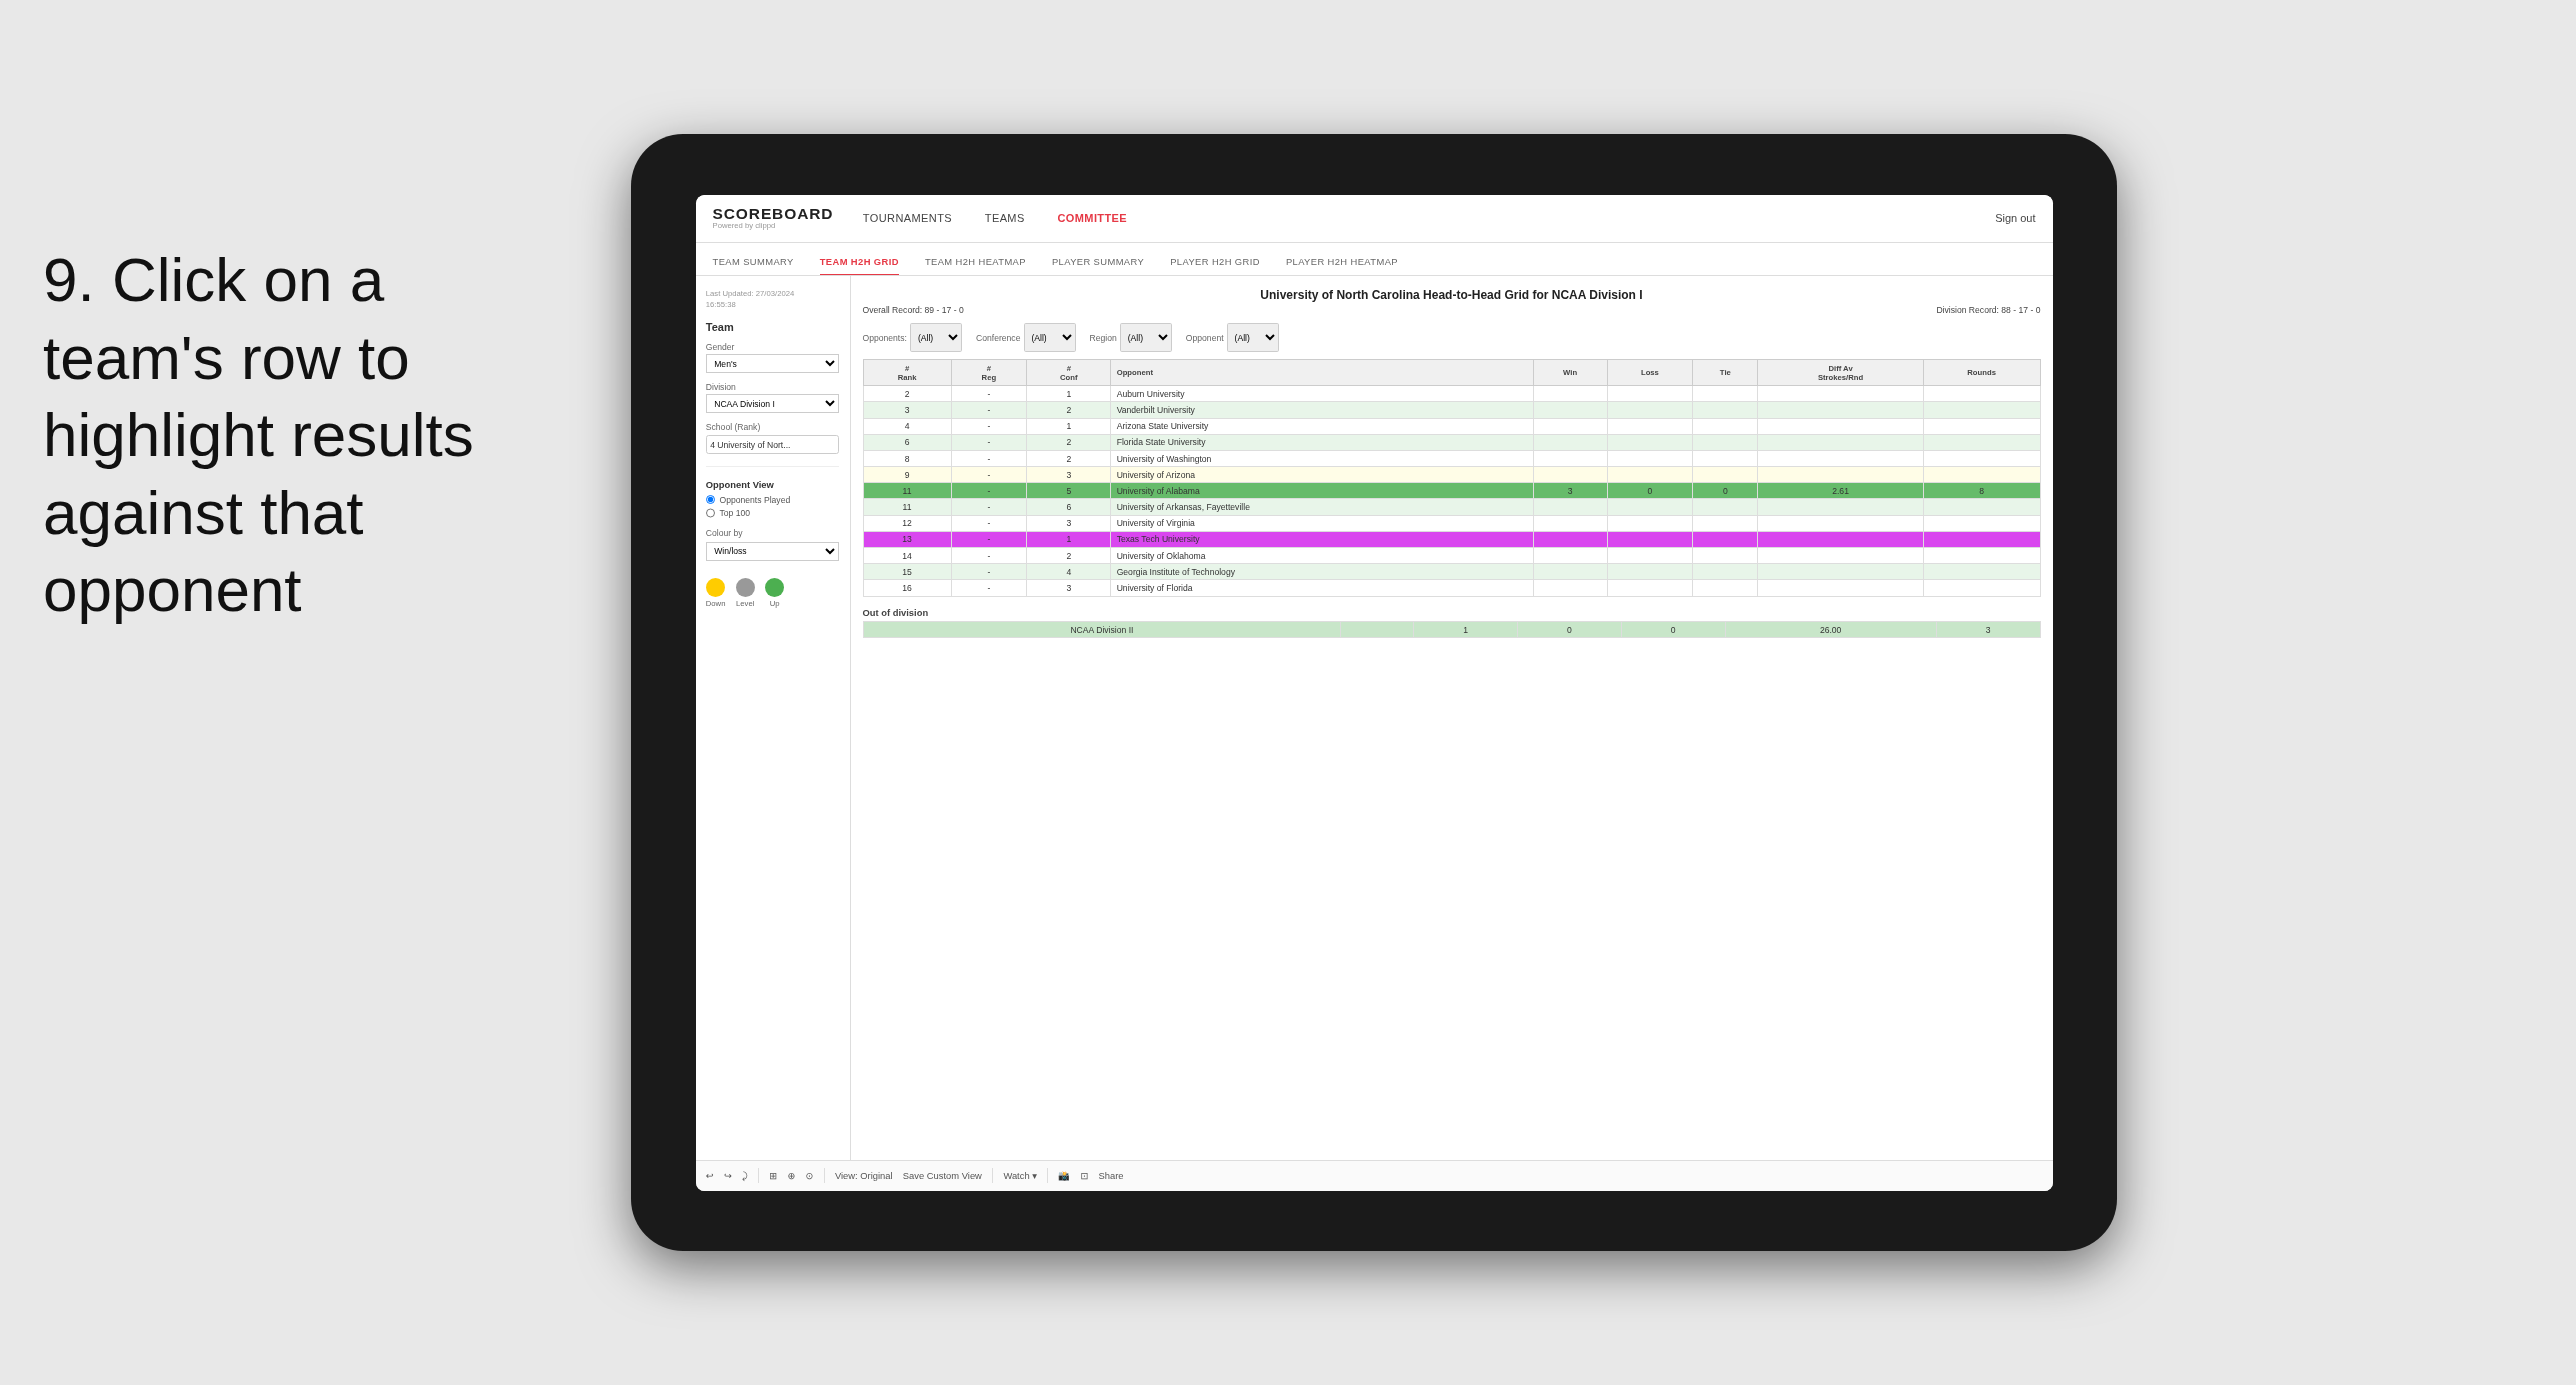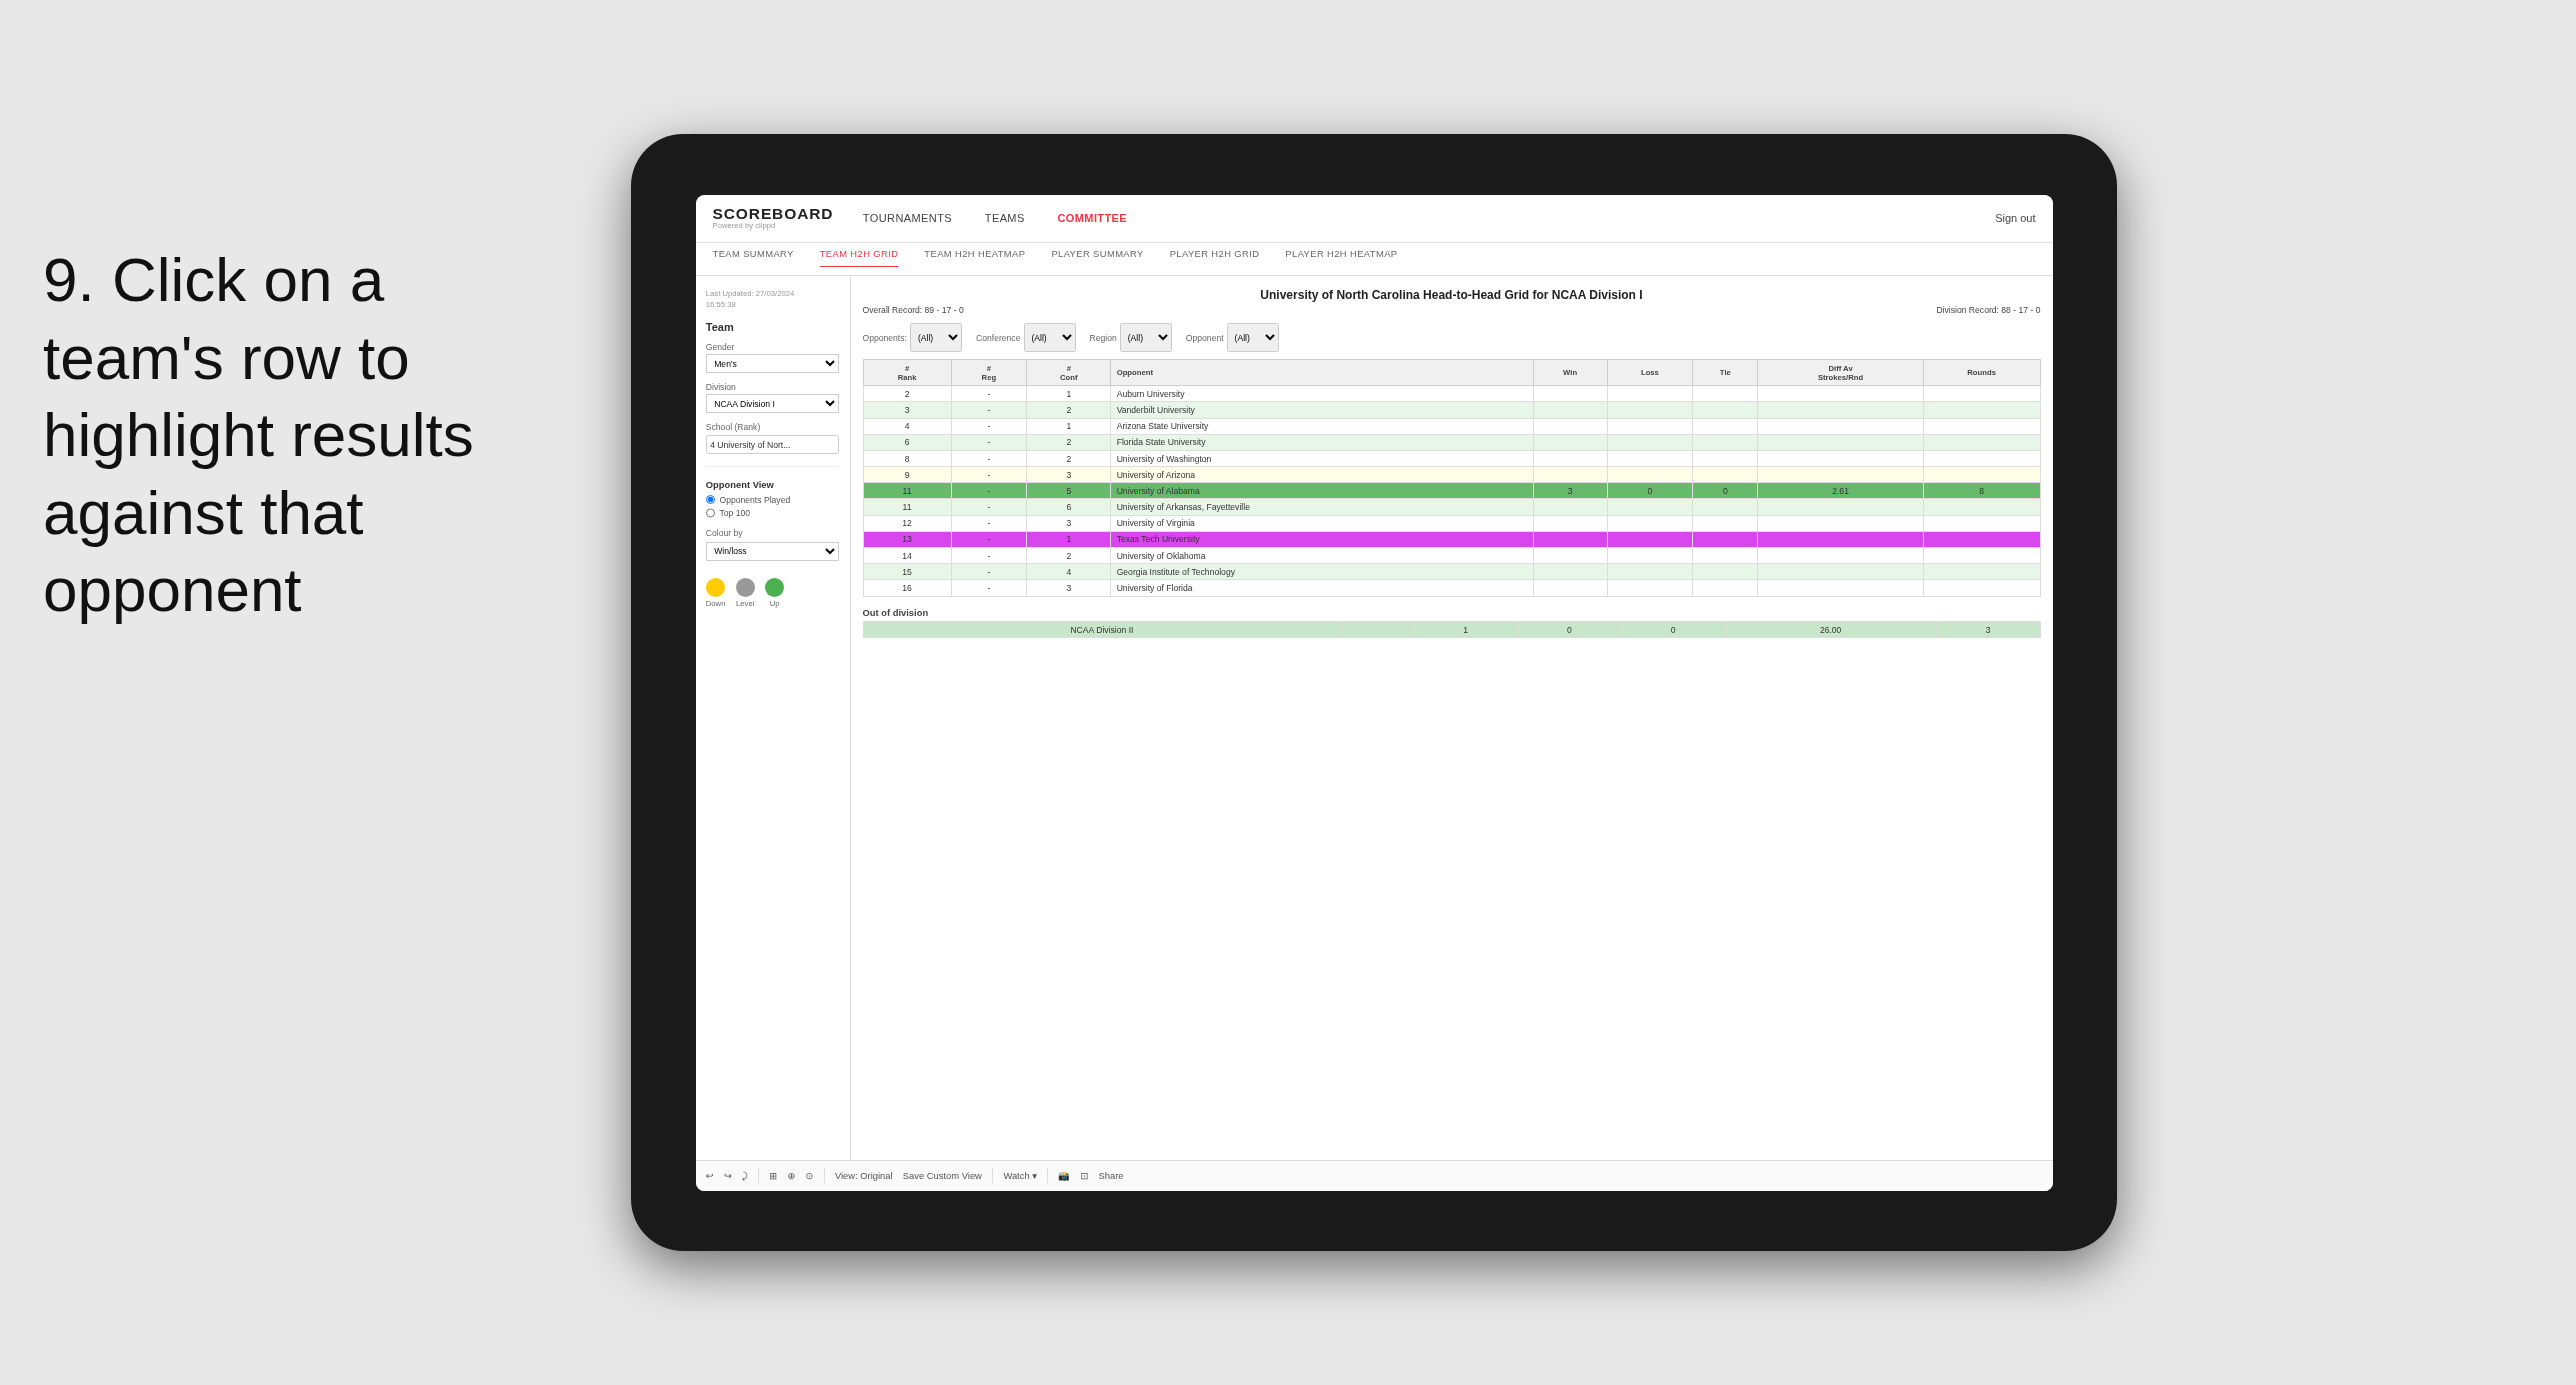--- a/index.html
+++ b/index.html
@@ -114,41 +114,41 @@
       font-size: 11px;
       color: #444;
       cursor: pointer;
     }
 
     
     .sub-nav {
       background: #fff;
       border-bottom: 1.7px solid #ddd;
       display: flex;
-      padding: 8px 17px;
+      padding: 0 17px;
       height: 33px;
       align-items: flex-end;
       flex-shrink: 0;
       gap: 26px;
     }
 
     .sub-nav-item {
       font-size: 9.4px;
       color: #666;
       cursor: pointer;
       padding-bottom: 6.9px;
       border-bottom: 1.7px solid transparent;
       text-transform: uppercase;
       letter-spacing: 0.4px;
     }
 
     .sub-nav-item.active {
       color: #e63946;
       border-bottom: 1.7px solid #e63946;
-      font-weight: 400;
+      font-weight: 700;
     }
 
     
     .main-content {
       display: flex;
       flex: 1;
       overflow: hidden;
       background: #f5f5f5;
     }
 

